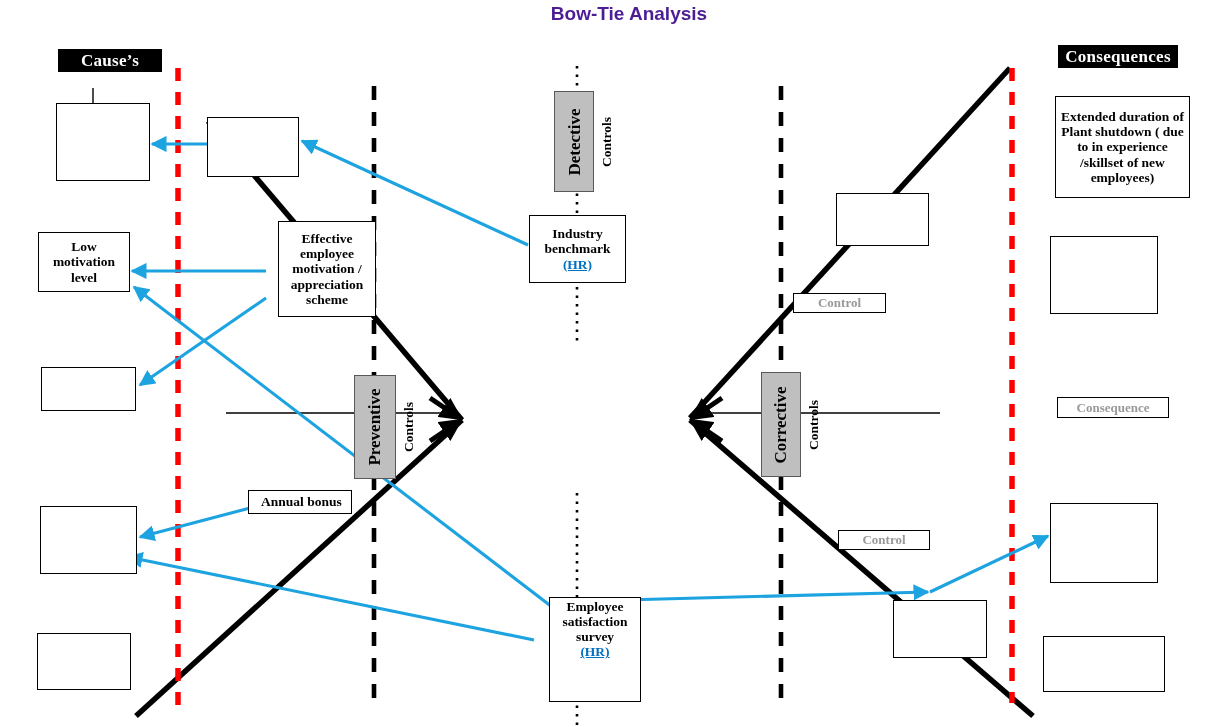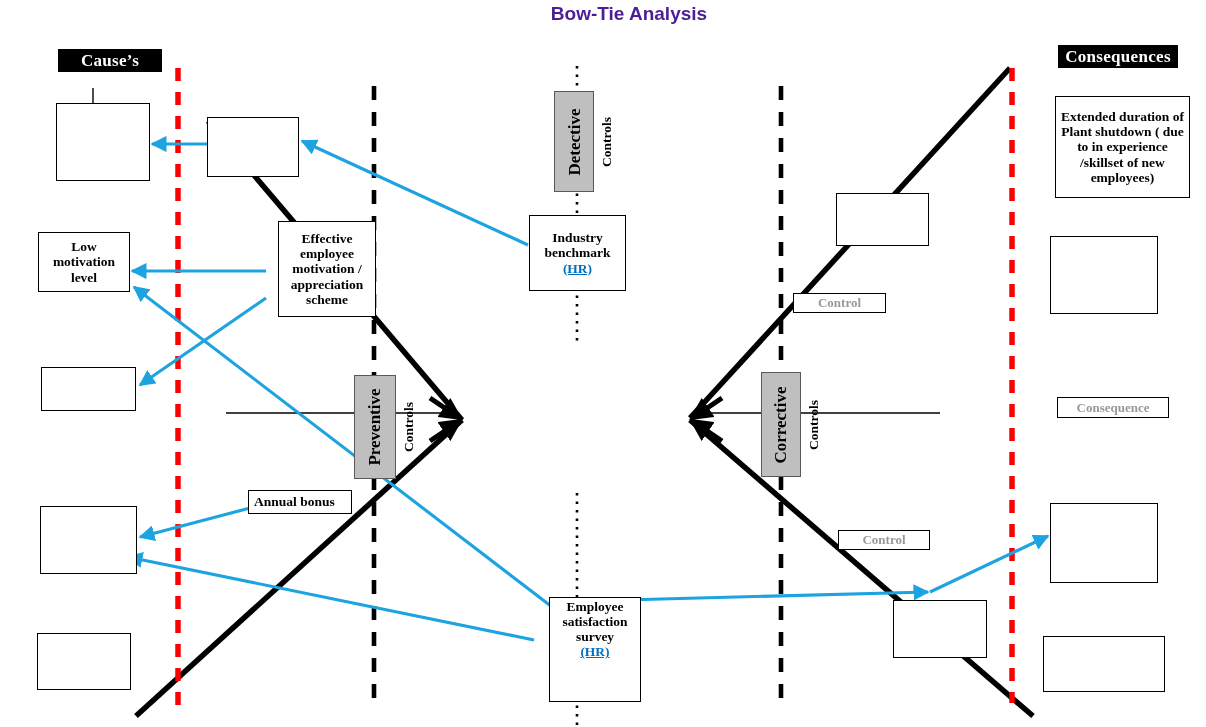--- a/index.html
+++ b/index.html
@@ -31,21 +31,21 @@
   .nbox{
     position:absolute;box-sizing:border-box;background:#fff;border:1.6px solid #000;
   }
   .tbox{
     position:absolute;box-sizing:border-box;background:#fff;border:1.6px solid #000;
     display:flex;align-items:center;justify-content:center;text-align:center;
     font-weight:bold;font-size:13.5px;line-height:1.12;color:#000;
     font-family:"Liberation Serif",serif;padding:1px 2px;
   }
   .tbox.top{align-items:flex-start;margin-left:17px;}
-  .tbox.leftal{justify-content:flex-start;text-align:right;padding-left:5px;}
+  .tbox.leftal{justify-content:flex-start;text-align:right;padding-left:12px;}
   .hr{color:#0070C0;text-decoration:underline;}
 
   .ctlbox{
     position:absolute;box-sizing:border-box;background:#fff;border:1.2px solid #000;
     display:flex;align-items:center;justify-content:center;
     font-weight:bold;font-size:13px;color:#999999;
     font-family:"Liberation Serif",serif;
   }
 
   
@@ -215,21 +215,21 @@
   <div class="nbox" style="left:207px;top:117px;width:92px;height:60px;"></div>
 
   <div class="tbox" style="left:278px;top:221px;width:98px;height:96px;">
     <span>Effective employee motivation / appreciation scheme</span>
   </div>
 
   <div class="tbox leftal" style="left:248px;top:490px;width:104px;height:24px;">
     <span>Annual bonus</span>
   </div>
 
-  <div class="tbox" style="left:529px;top:215px;width:97px;height:76px;">
+  <div class="tbox" style="left:529px;top:215px;width:97px;height:68px;">
     <span>
       <span>Industry benchmark</span><br>
       <span class="hr">(HR)</span>
     </span>
   </div>
 
   <div class="tbox top" style="left:532px;top:597px;width:92px;height:105px;">
     <span>
       <span>Employee satisfaction survey</span><br>
       <span class="hr">(HR)</span>

